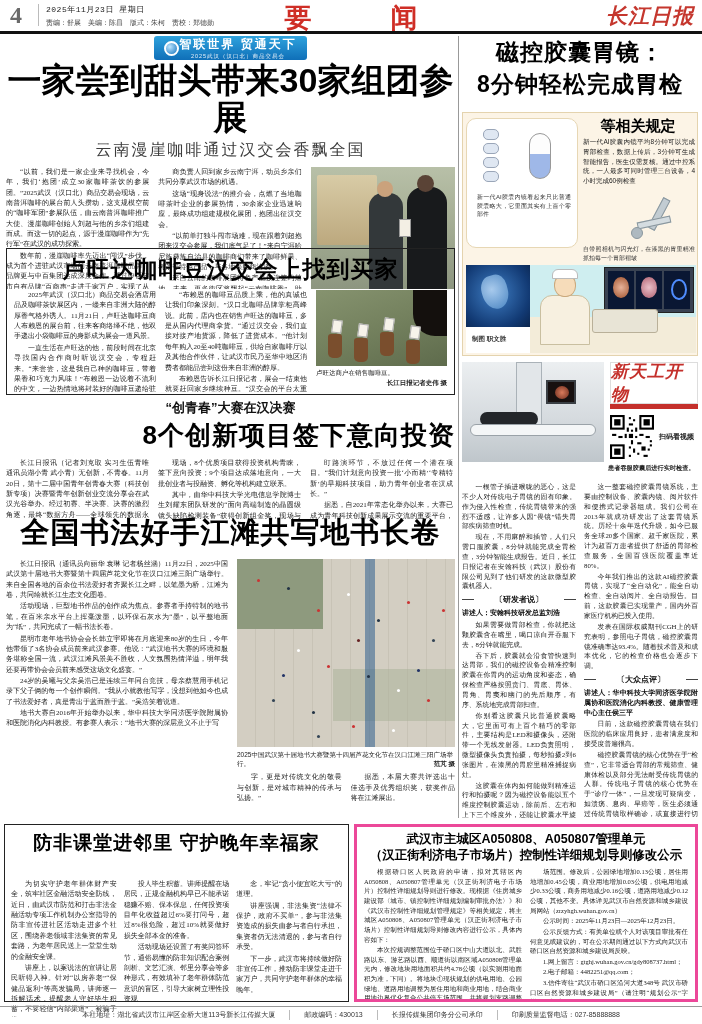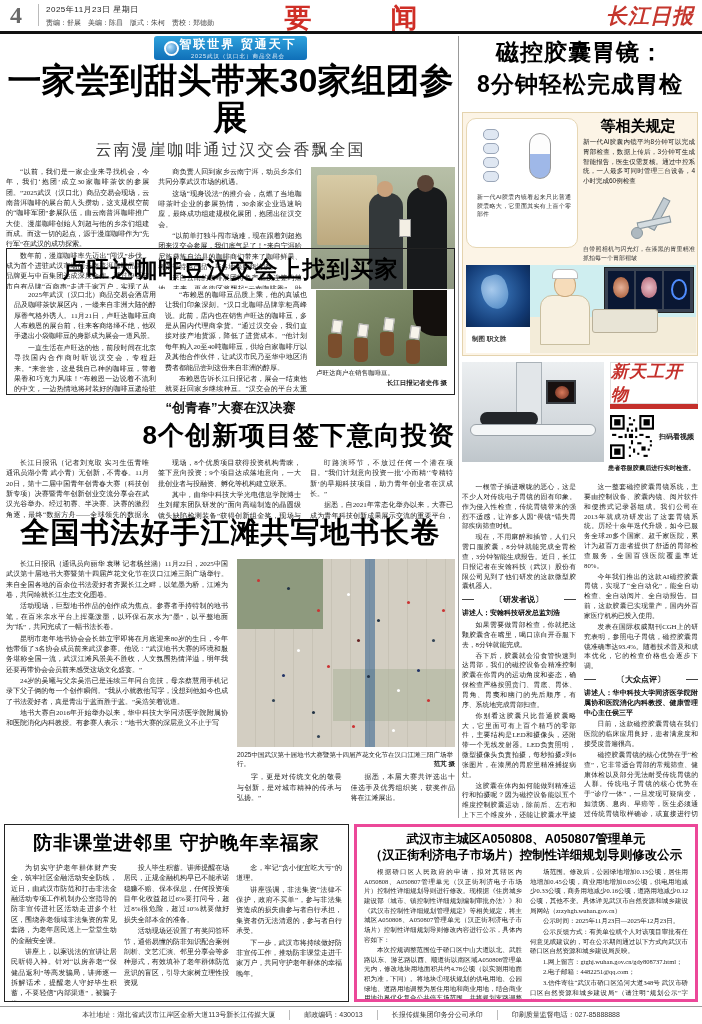--- a/index.html
+++ b/index.html
@@ -5,21 +5,21 @@
   * { box-sizing: border-box; margin: 0; padding: 0; }
   html,body { background:#e8e8e8; }
   body { font-family: "Liberation Sans", sans-serif; }
   .page { position: relative; width: 702px; height: 1024px; background:#fff; margin: 0 auto; overflow: hidden; color:#1a1a1a; }
 
   
   .masthead { position:absolute; left:0; top:0; width:702px; height:30px; }
   .pagenum { position:absolute; left:10px; top:2px; font-size:24px; font-weight:bold; color:#6a6a6a; font-family:"Liberation Serif",serif; }
   .mh-div { position:absolute; left:38px; top:4px; width:1px; height:22px; background:#bbb; }
   .mh-info { position:absolute; left:46px; top:4px; }
-  .mh-date { font-size:8px; color:#222; letter-spacing:0.5px; }
+  .mh-date { font-size:8px; color:#222; letter-spacing:0.5px;font-family:Liberation Mono, monospace; }
   .mh-credits { font-size:7px; color:#444; margin-top:3px; }
   .section-title { position:absolute; left:0; right:0; top:0; text-align:center; font-size:27px; font-weight:900; color:#cf2e26; letter-spacing:26px; text-indent:26px; font-family:"Liberation Serif",serif; }
   .paper-logo { position:absolute; right:8px; top:2px; font-size:21px; font-weight:bold; font-style:italic; color:#c5372e; font-family:"Liberation Serif",serif; letter-spacing:1px; }
   .top-rule { position:absolute; left:0; top:31px; width:702px; height:3px; background:#111; }
 
   
   .cols { display:flex; gap:9px; }
   .col { overflow:hidden; text-align:justify; }
   .col p { font-size:7px; line-height:1.48; text-indent:2em; color:#222; margin-bottom:1px; font-family:"Liberation Serif",serif; }
   .caption { font-size:6.5px; color:#222; line-height:1.4; }
@@ -81,21 +81,21 @@
   .ds-dots { position:absolute; left:20px; top:20px; width:3px; height:3px; border-radius:50%; background:#c33;
       box-shadow: 30px 8px #234,60px 30px #c33,90px 14px #fff,120px 40px #234,150px 22px #c33,175px 60px #345,40px 70px #fff,70px 86px #c33,110px 96px #234,140px 110px #fff,170px 120px #c33,15px 120px #345,55px 132px #234,95px 146px #c33,135px 150px #fff,60px 156px #345,100px 60px #622,160px 90px #236,185px 30px #c33,25px 95px #236; }
   .ds-cap { margin-top:3px; width:218px; }
   .ds-under { margin-top:4px; }
   .ds-colsm { width:105px; height:48px; }
 
   
   .fangfei { position:absolute; left:4px; top:824px; width:345px; height:178px; border:1px solid #222; padding:5px 6px; }
   .ff-headline { text-align:center; font-size:19px; font-weight:900; color:#000; letter-spacing:1px; }
   .ff-col { width:106px; height:138px; }
-  .fangfei .cols { margin-top:7px; gap:7px; }
+  .fangfei .cols { margin-top:23px; gap:7px; }
 
   
   .notice { position:absolute; left:354px; top:824px; width:344px; height:178px; border:3px solid #ec4899; padding:5px 7px; }
   .nt-title { text-align:center; font-weight:900; color:#000; font-size:12.5px; line-height:1.25; }
   .notice .cols { margin-top:4px; gap:8px; }
   .nt-col { width:160px; height:132px; }
   .nt-col p { font-size:6.5px; }
 
   
   .capsule { position:absolute; left:462px; top:36px; width:236px; height:782px; }

